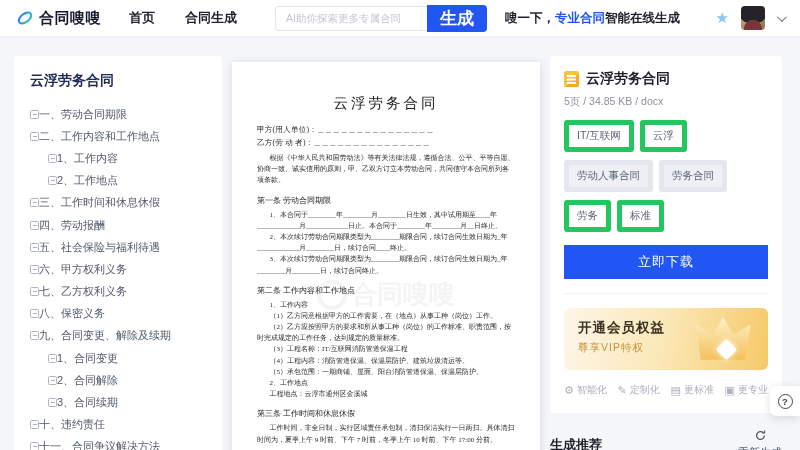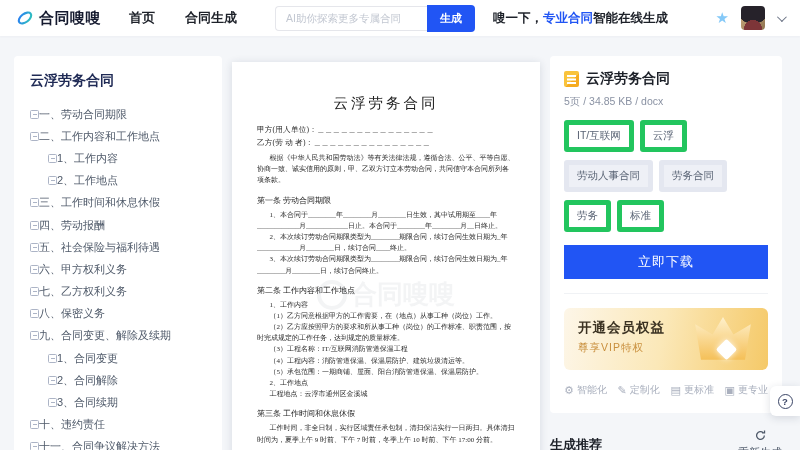--- a/index.html
+++ b/index.html
@@ -14,21 +14,21 @@
     padding:0 16px; position:relative; z-index:5; box-shadow:0 1px 2px rgba(40,60,110,.04); }
   .logo { display:flex; align-items:center; gap:5px; cursor:pointer; }
   .logo-mark { width:18px; height:18px; flex:none; }
   .logo-text { font-size:15px; font-weight:bold; color:#14192e; letter-spacing:.5px; }
   .nav-links { display:flex; gap:30px; margin-left:28px; }
   .nav-link { font-size:13px; font-weight:600; color:#1d2129; cursor:pointer; }
   .search-wrap { display:flex; align-items:center; margin-left:38px;justify-content:center; }
   .search-input { width:152px; height:25px; border:1px solid #e5e6eb; border-right:none;
     border-radius:4px 0 0 4px; font-size:10.5px; padding:0 10px; color:#333; outline:none; }
   .search-input::placeholder { color:#c2c7d1; }
-  .gen-btn { height:27px; padding:0 13px; background:#2155f4; color:#fff; font-size:11px;
+  .gen-btn { height:27px; padding:0 13px; background:#2155f4; color:#fff; font-size:17px;
     border:none; border-radius:0 4px 4px 0; cursor:pointer; font-weight:600; }
   .tagline { margin-left:18px; font-size:12.5px; font-weight:bold; color:#1d2129; }
   .tagline .hl { color:#2155f4; }
   .nav-right { margin-left:auto; display:flex; align-items:center; gap:12px; }
   .star-icon { color:#85c9f8; font-size:15px; cursor:pointer; }
   .avatar { width:24px; height:24px; border-radius:4px; cursor:pointer; overflow:hidden;
     background:
       radial-gradient(circle at 50% 88%, #7d2f2f 0 30%, transparent 31%),
       radial-gradient(circle at 50% 30%, #26222a 0 42%, transparent 43%),
       linear-gradient(135deg,#c9a97c,#96causes 0%,#8f7450);

